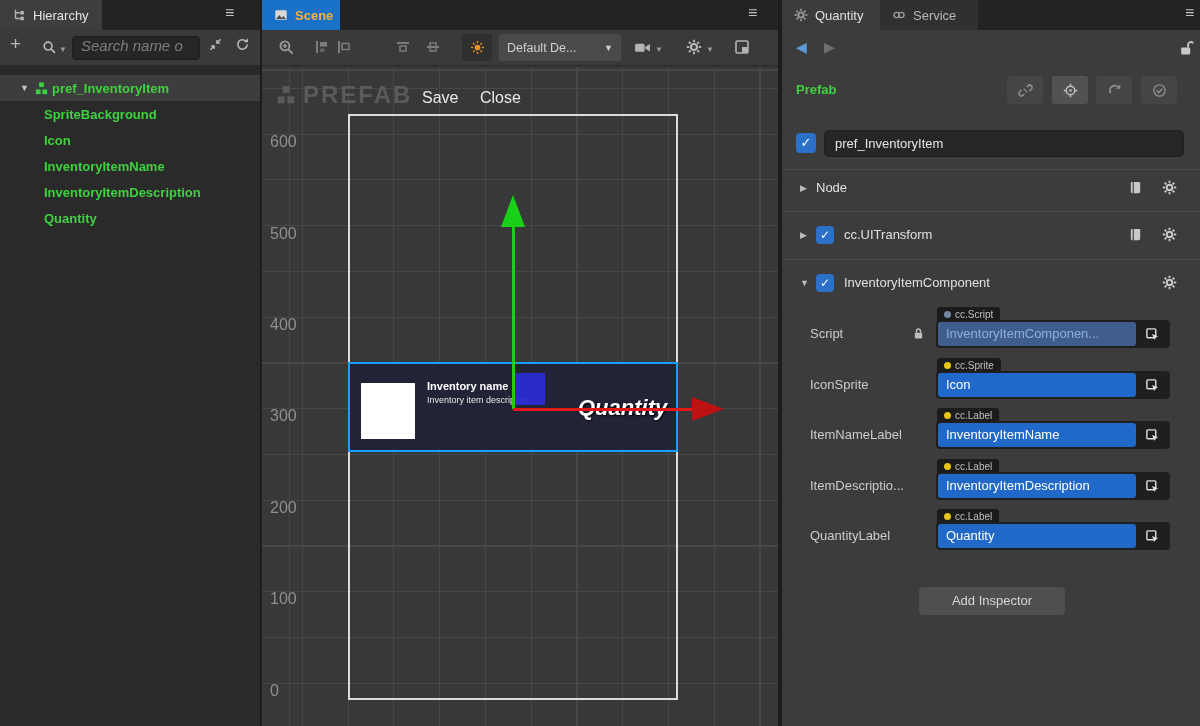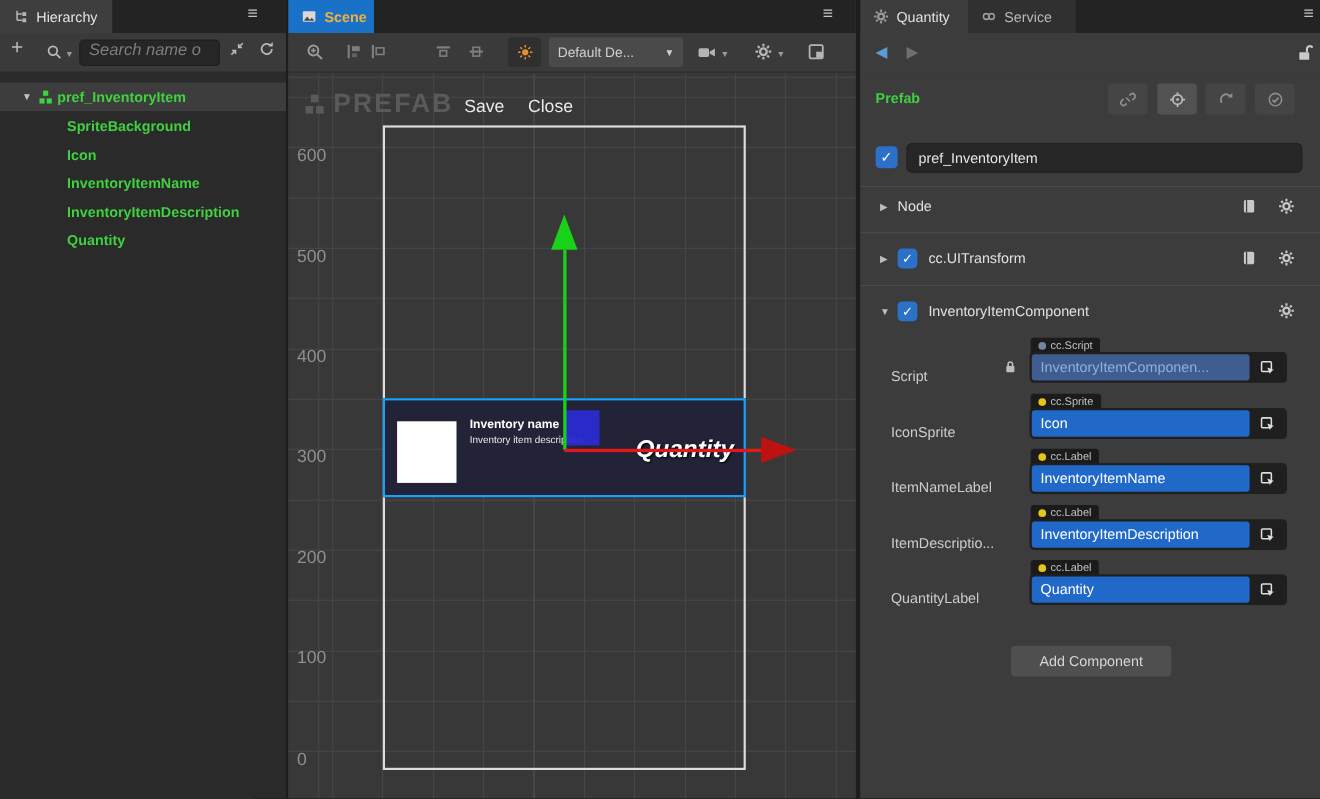--- a/index.html
+++ b/index.html
@@ -26,21 +26,21 @@
     background:#262626; border:1px solid #1f1f1f; border-radius:4px;
     color:#7d7d7d; font-style:italic; font-size:15px; padding:0 8px;
     overflow:hidden; white-space:nowrap;
   }
   .tree { position:absolute; top:66px; left:0; right:0; bottom:0; background:#2a2a2a; padding-top:9px; }
   .tree-row { position:relative; height:26px; display:flex; align-items:center; color:#3fd13f; font-weight:700; cursor:pointer; }
   .tree-row.selected { background:#3d3d3d; }
   .tree-row .tri { position:absolute; left:20px; font-size:9px; color:#c5c5c5; font-style:normal; font-weight:400; }
   .tree-row .cube { position:absolute; left:34px; color:#3fd13f; }
   .tree-row .lbl-root { padding-left:52px; }
-  .tree-row .lbl-child { padding-left:61px; }
+  .tree-row .lbl-child { padding-left:44px; }
 
   
   #scene { left:262px; width:516px; background:#383838; }
   #scene .tab.active { left:0; width:78px; background:#1a72c8; color:#f2b13d; font-weight:700;align-items:center; }
   #scene .toolbar .tool { position:absolute; top:9px; color:#9a9a9a; cursor:pointer; }
   .bulb-btn { position:absolute; left:200px; top:4px; width:30px; height:27px; background:#2f2f2f; border-radius:3px;
     display:flex; align-items:center; justify-content:center; color:#e8932a; cursor:pointer; }
   .scene-dropdown { position:absolute; left:237px; top:4px; width:122px; height:27px; background:#4a4a4a; border-radius:3px;
     display:flex; align-items:center; color:#cfcfcf; padding:0 8px; cursor:pointer; font-size:12.5px; }
   .scene-dropdown .dd-arrow { margin-left:auto; font-size:9px; color:#cfcfcf; }
@@ -80,21 +80,21 @@
   .checkbox { position:absolute; width:20px; height:20px; background:#2b70c9; border-radius:4px; color:#fff;
     font-size:13px; line-height:20px; text-align:center; cursor:pointer; font-style:normal; }
   .checkbox.small { width:18px; height:18px; font-size:12px; line-height:18px; }
   .name-input { position:absolute; left:42px; top:130px; width:360px; height:27px; background:#262626; border:1px solid #1f1f1f;
     border-radius:5px; color:#e5e5e5; padding:0 10px; line-height:25px; }
   .sep { position:absolute; left:0; right:0; height:1px; background:#4a4a4a; }
   .comp-row { position:absolute; left:0; right:0; height:30px; }
   .comp-row .tri { position:absolute; left:18px; top:10px; font-size:9px; color:#bdbdbd; cursor:pointer; }
   .comp-row .cname { position:absolute; top:7px; color:#e0e0e0; }
   .comp-row .ric { position:absolute; top:7px; color:#c8c8c8; cursor:pointer; }
-  .prop-label { position:absolute; left:28px; width:118px; color:#cccccc; overflow:hidden; white-space:nowrap;margin-top:8px; }
+  .prop-label { position:absolute; left:28px; width:118px; color:#cccccc; overflow:hidden; white-space:nowrap; }
   .tag-chip { position:absolute; left:155px; height:15px; background:#1b1b1b; border-radius:3px 3px 0 0;
     display:flex; align-items:center; gap:4px; padding:0 7px; font-size:10px; color:#c0c0c0; }
   .tag-dot { width:7px; height:7px; border-radius:50%; background:#e6c619; }
   .tag-dot.script { background:#7286a0; }
   .field-box { position:absolute; left:154px; width:234px; height:28px; background:#1f1f1f; border-radius:4px; display:flex; align-items:center; padding:2px; }
   .field-val { flex:1; height:24px; background:#2069c8; border-radius:3px; color:#fff; padding:0 8px; line-height:24px;
     overflow:hidden; white-space:nowrap; cursor:pointer; }
   .field-val.muted { background:#3f5d8f; color:#8fb0dd; }
   .browse-btn { width:32px; height:24px; display:flex; align-items:center; justify-content:center; color:#dedede; cursor:pointer; }
   .lock-mini { position:absolute; left:130px; color:#bdbdbd; }
@@ -552,14 +552,14 @@
     </div>
   <div class="field-box" style="top:522px">
     <div class="field-val">Quantity</div>
     <div class="browse-btn">
         <svg class="ic" width="15" height="15">
           <use href="#i-browse"></use>
         </svg>
       </div>
   </div>
 
-  <div class="add-comp-btn">Add Component</div>
+  <div class="add-comp-btn">Add Inspector</div>
 </div>
 
 </body></html>

